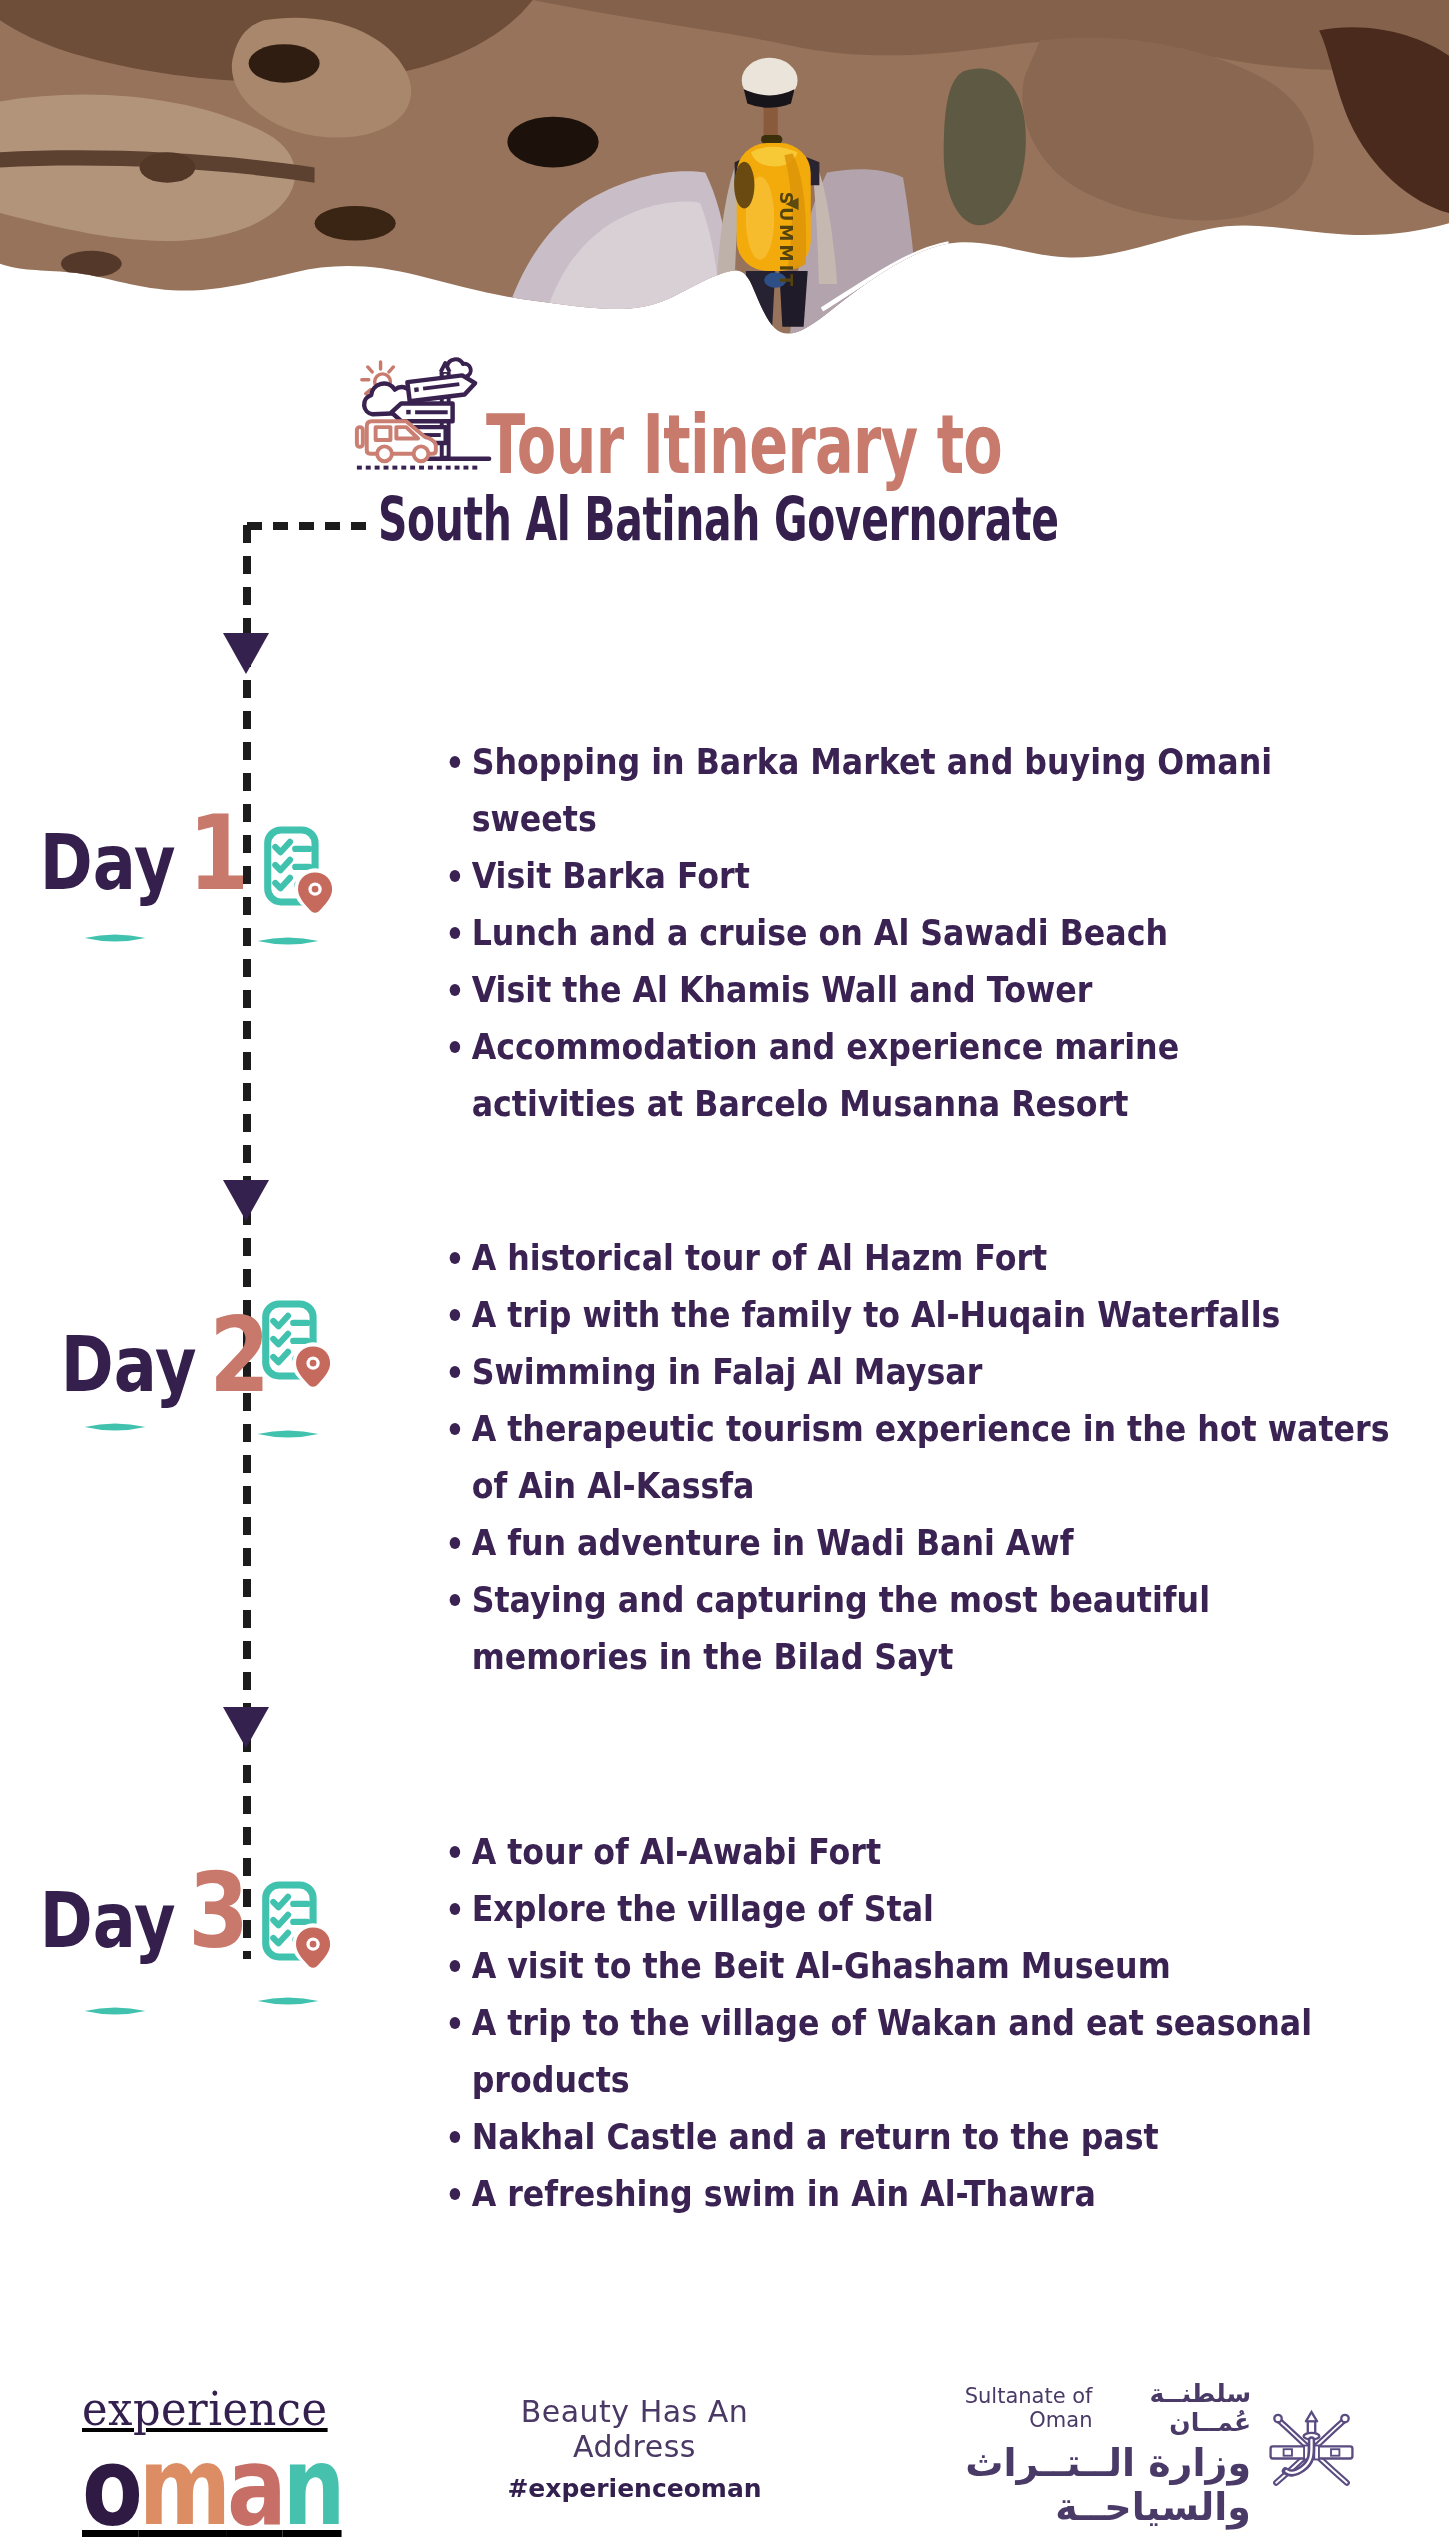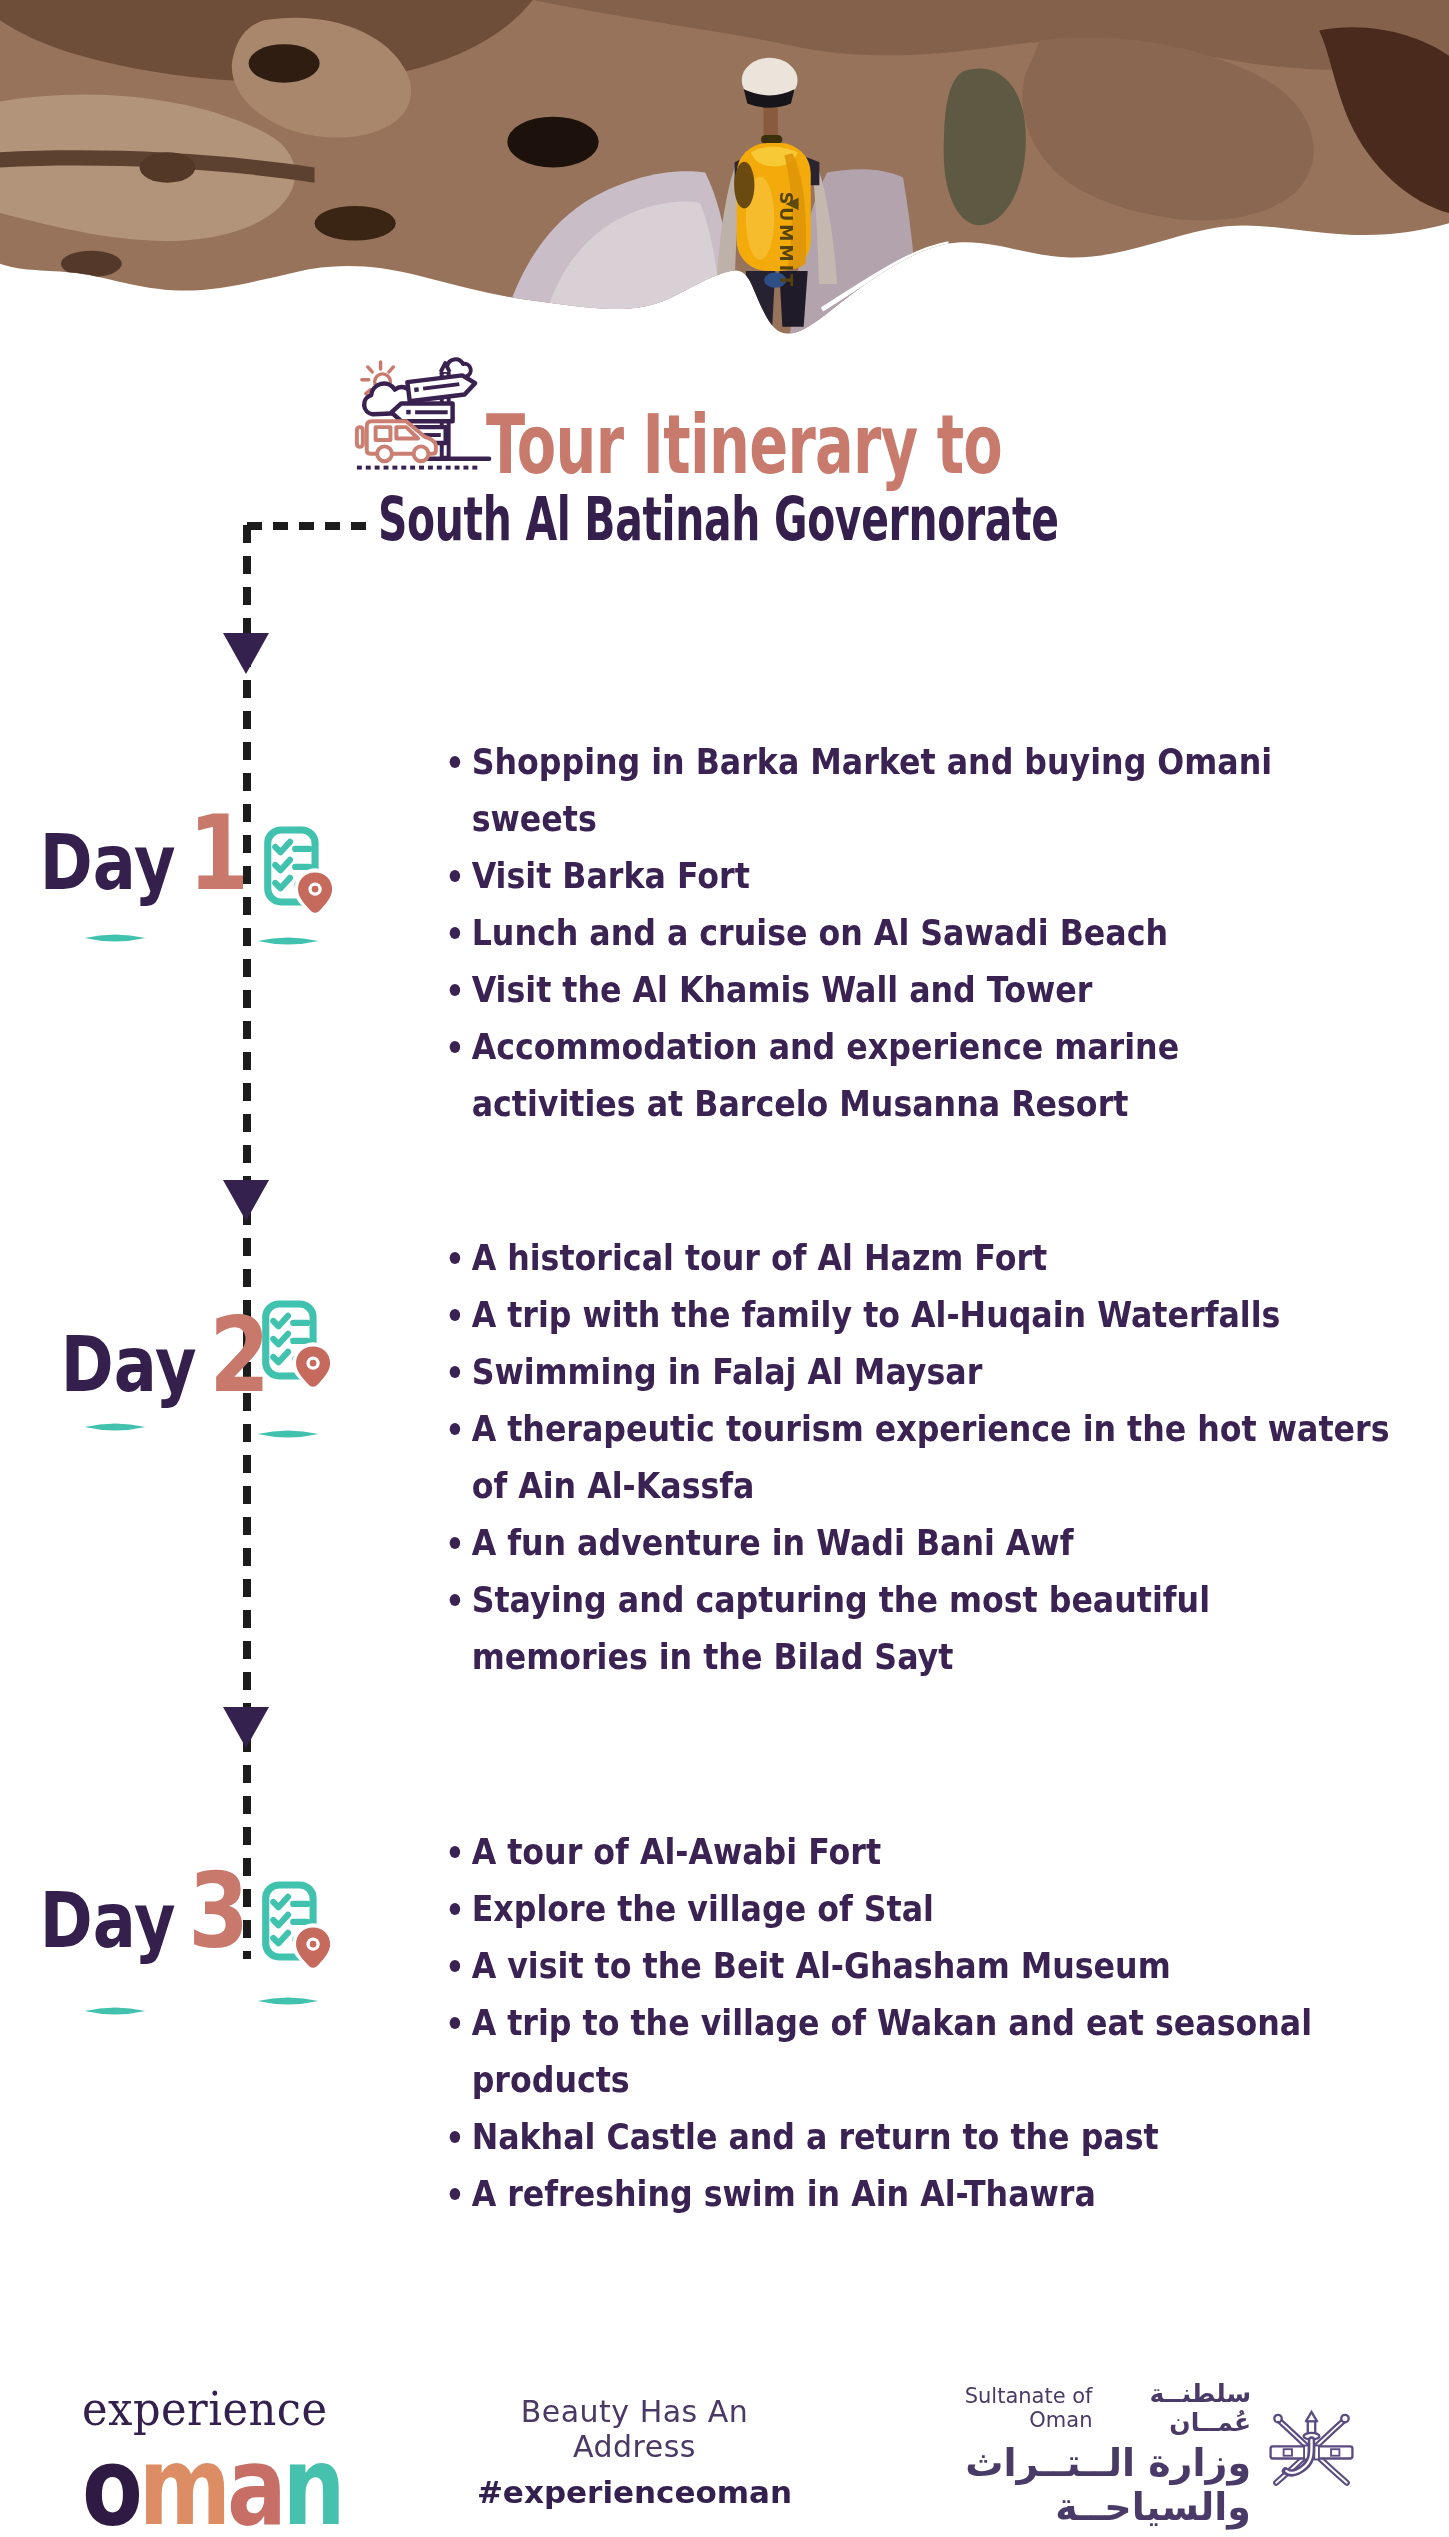--- a/index.html
+++ b/index.html
@@ -42,28 +42,28 @@
 
   .activities{left:447px;width:1157px;margin:0;padding:0;list-style:none;
               transform:scaleX(.88);transform-origin:left top;
               font-size:36px;line-height:57px;font-weight:bold;color:#3a2253;}
   .activities li{position:relative;padding-left:28px;margin:0;}
   .activities li::before{content:"";position:absolute;left:3px;top:23px;width:12px;height:12px;
                          border-radius:50%;background:#3a2253;}
   #day1-list{top:733px;} #day2-list{top:1229px;} #day3-list{top:1823px;}
 
   
-  #brand{left:82px;top:2381px;width:264px;}
+  #brand{left:82px;top:2381px;width:264px;text-decoration:underline;}
   #brand-top{font-family:"DejaVu Serif","Liberation Serif",serif;font-size:47px;color:#33204e;
              letter-spacing:0.5px;transform:scaleX(.92);transform-origin:left top;white-space:nowrap;}
   #brand-word{font-size:108px;font-weight:bold;letter-spacing:-5px;line-height:76px;
               transform:scaleX(.82);transform-origin:left top;margin-top:13px;white-space:nowrap;}
   #tagline{left:457px;top:2394px;width:355px;text-align:center;}
   #tagline-1{font-size:30px;color:#4a3865;letter-spacing:0.5px;}
-  #tagline-2{font-size:31px;font-weight:bold;color:#33204e;margin-top:10px;}
+  #tagline-2{font-size:25px;font-weight:bold;color:#33204e;margin-top:10px;}
   #ministry-text{left:954px;top:2379px;width:297px;text-align:right;color:#4a3a68;}
   .min-row1{display:flex;justify-content:flex-end;align-items:center;gap:24px;}
   #min-en-top{font-size:21px;}
   #min-ar-top{font-size:25px;font-weight:bold;}
   #min-ar-main{font-size:38px;font-weight:bold;margin-top:4px;}
   #emblem{left:1265px;top:2401px;width:93px;height:102px;}
 </style>
 </head>
 <body>
 

